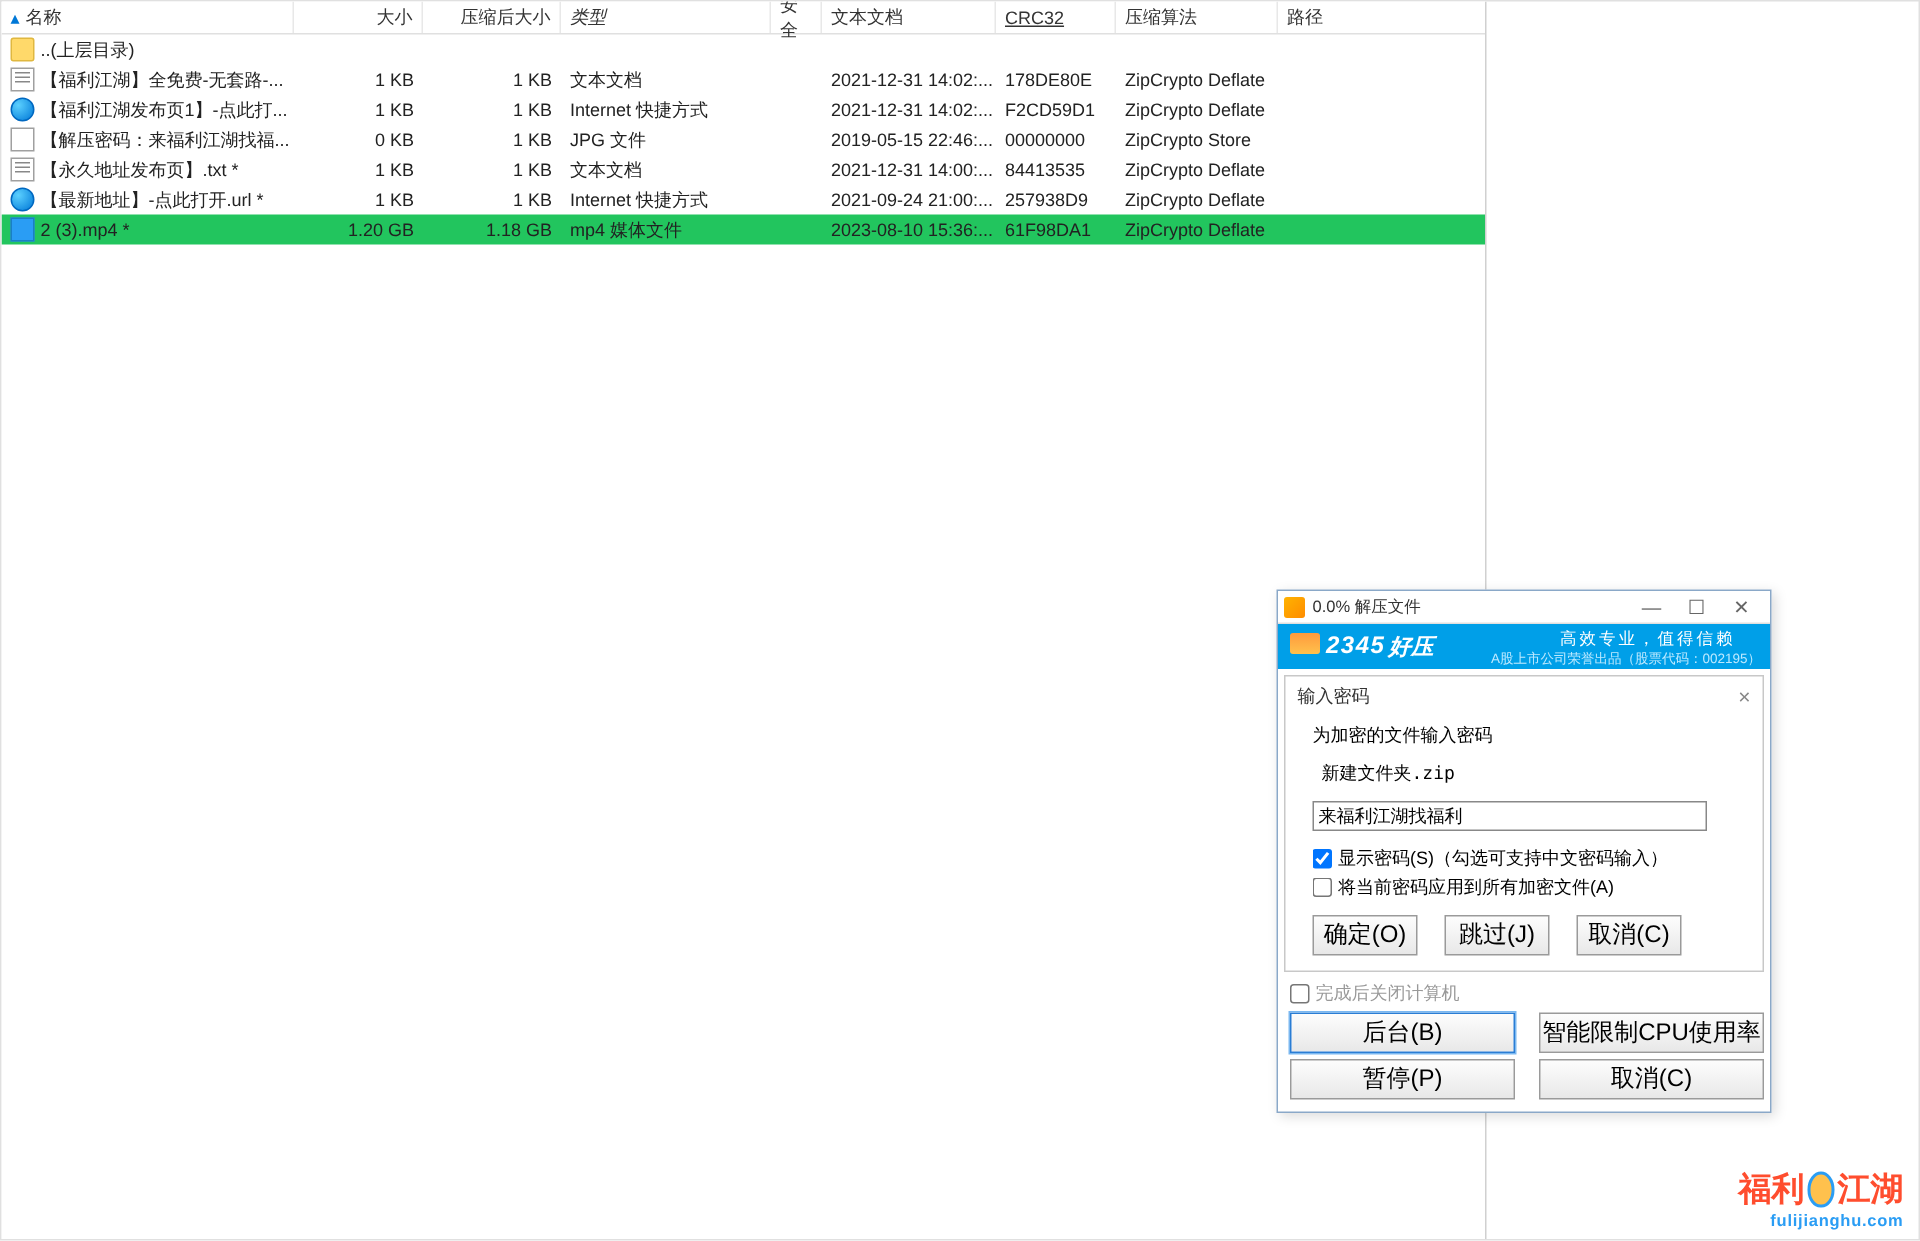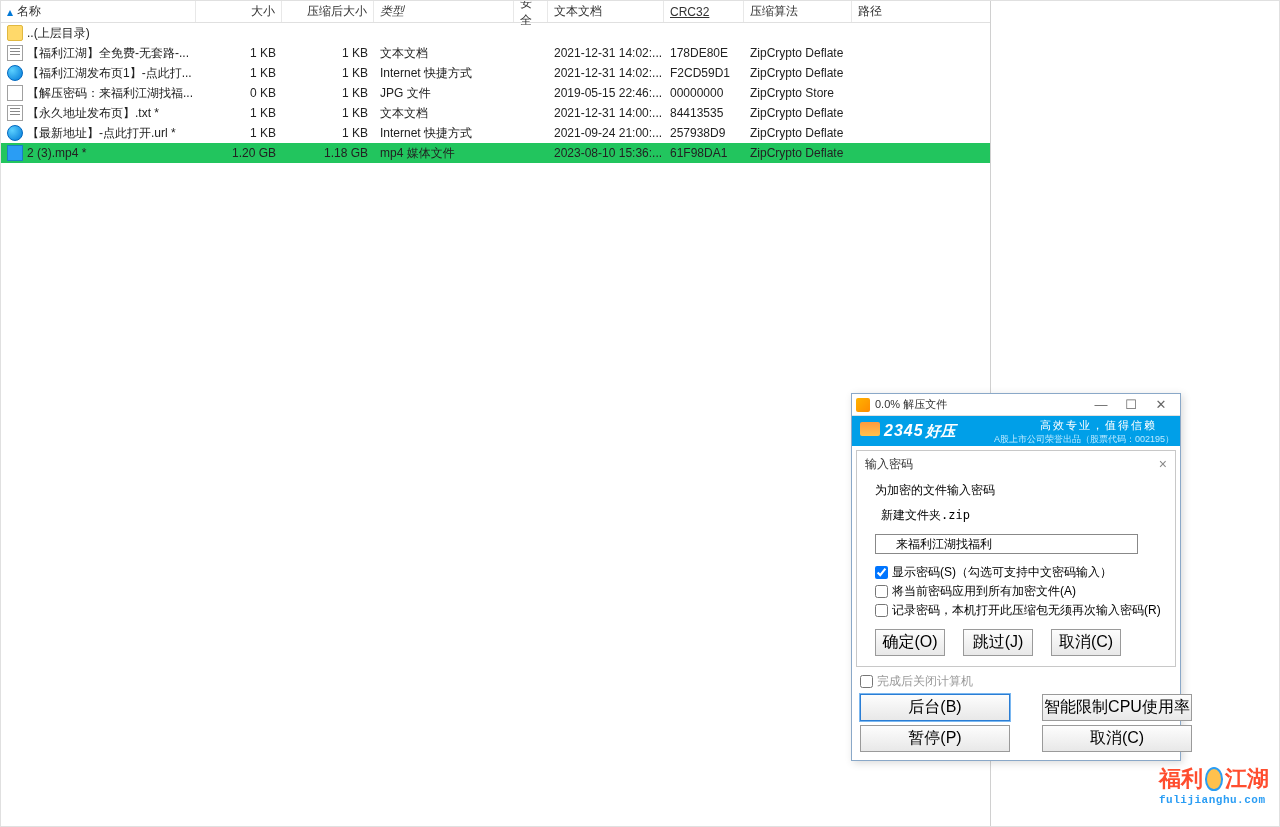--- a/index.html
+++ b/index.html
@@ -50,34 +50,34 @@
 .banner-2345 { color:#fff; font-weight:bold; font-style:italic; font-size:16px; letter-spacing:1px; }
 .banner-haoya { color:#fff; font-weight:bold; font-size:15px; margin-left:2px; }
 .banner-slogan { position: absolute; right: 23px; top: 2px; color: #fff; font-size: 11px; letter-spacing: 2px; }
 .banner-sub { position: absolute; right: 6px; bottom: 0px; color: #bce9ff; font-size: 9px; }
 .pwd-panel { border: 1px solid #c8c8c8; margin: 4px; background: #fff; position: relative; }
 .pwd-head { padding: 5px 8px; color: #333; font-size: 12px; display:flex; justify-content:space-between; }
 .pwd-head .x { color:#888; font-size:14px; }
 .pwd-body { padding: 4px 12px 10px 18px; }
 .pwd-prompt { font-size: 12px; margin-bottom: 4px; }
 .pwd-file { font-family: "SimSun", monospace; font-size: 12px; margin: 8px 0 10px 6px; }
-.pwd-input { width: 263px; height: 20px; border: 1px solid #888; padding: 1px 20px; font-size: 12px; margin-bottom: 8px; font-family: "Microsoft YaHei"; }
+.pwd-input { width: 263px; height: 20px; border: 1px solid #888; padding: 1px 3px; font-size: 12px; margin-bottom: 8px; font-family: "Microsoft YaHei"; }
 .chk-row { display: flex; align-items: center; font-size: 12px; margin: 2px 0; gap: 4px; }
 .chk-row input { width: 13px; height: 13px; }
 .pwd-btns { display: flex; gap: 18px; margin-top: 10px; justify-content: flex-start; }
 .pwd-btns button, .bottom-btns button { font-size: 16px; padding: 2px 0; border: 1px solid #9a9a9a; background: linear-gradient(#fdfdfd,#e8e8e8); min-width: 70px; font-family: inherit; }
 .shutdown-row { display: flex; align-items: center; padding: 2px 8px; color: #999; font-size: 12px; gap: 4px; }
 .shutdown-row input { width:13px; height:13px; }
-.bottom-btns { display: flex; gap: 32px; padding: 2px 8px; }
+.bottom-btns { display: flex; gap: 16px; padding: 2px 8px; }
 .bottom-btns .col { display: flex; flex-direction: column; gap: 4px; }
 .bottom-btns button.wide { width: 150px; }
 .bottom-btns button.focus { border: 1px solid #2a7dd4; outline: 1px solid #7ab7f0; }
 .bottom-pad { height: 6px; }
 
-.watermark { position: absolute; right: 10px; bottom: 20px; font-family: Liberation Mono, monospace; }
+.watermark { position: absolute; right: 10px; bottom: 6px; text-align: right; font-family: Liberation Sans, sans-serif; }
 .wm-top { font-size: 22px; font-weight: bold; color: #ff4d2e; display: flex; align-items: center; gap: 2px; }
 .wm-egg { width: 18px; height: 24px; background: #ffc14d; border: 2px solid #2a9df4; border-radius: 50% 50% 48% 48%; display: inline-block; }
 .wm-bottom { font-size: 11px; font-weight: bold; color: #2a9df4; letter-spacing: 0.5px; }
 </style>
 </head>
 <body>
 
 <div class="file-list">
   <div class="header-row">
     <div class="hcell name">
@@ -225,24 +225,20 @@
       <div class="pwd-file">新建文件夹.zip</div>
       <input class="pwd-input" value="来福利江湖找福利" style="">
       <label class="chk-row">
           <input type="checkbox" checked="" style="">
           <span>显示密码(S)（勾选可支持中文密码输入）</span>
         </label>
       <label class="chk-row">
           <input type="checkbox" style="">
           <span>将当前密码应用到所有加密文件(A)</span>
         </label>
-      <label class="chk-row">
-          <input type="checkbox" style="">
-          <span>记录密码，本机打开此压缩包无须再次输入密码(R)</span>
-        </label>
       <div class="pwd-btns">
         <button>确定(O)</button>
         <button>跳过(J)</button>
         <button>取消(C)</button>
       </div>
     </div>
   </div>
 
   <div class="shutdown-row">
     <input type="checkbox" style="">

